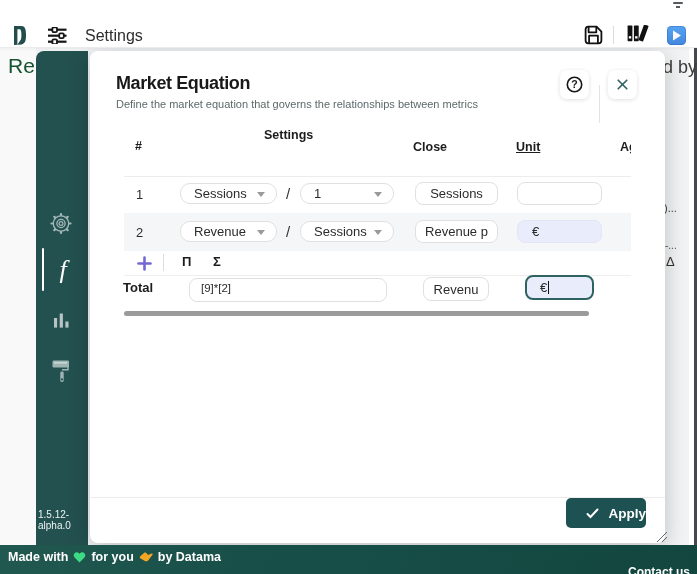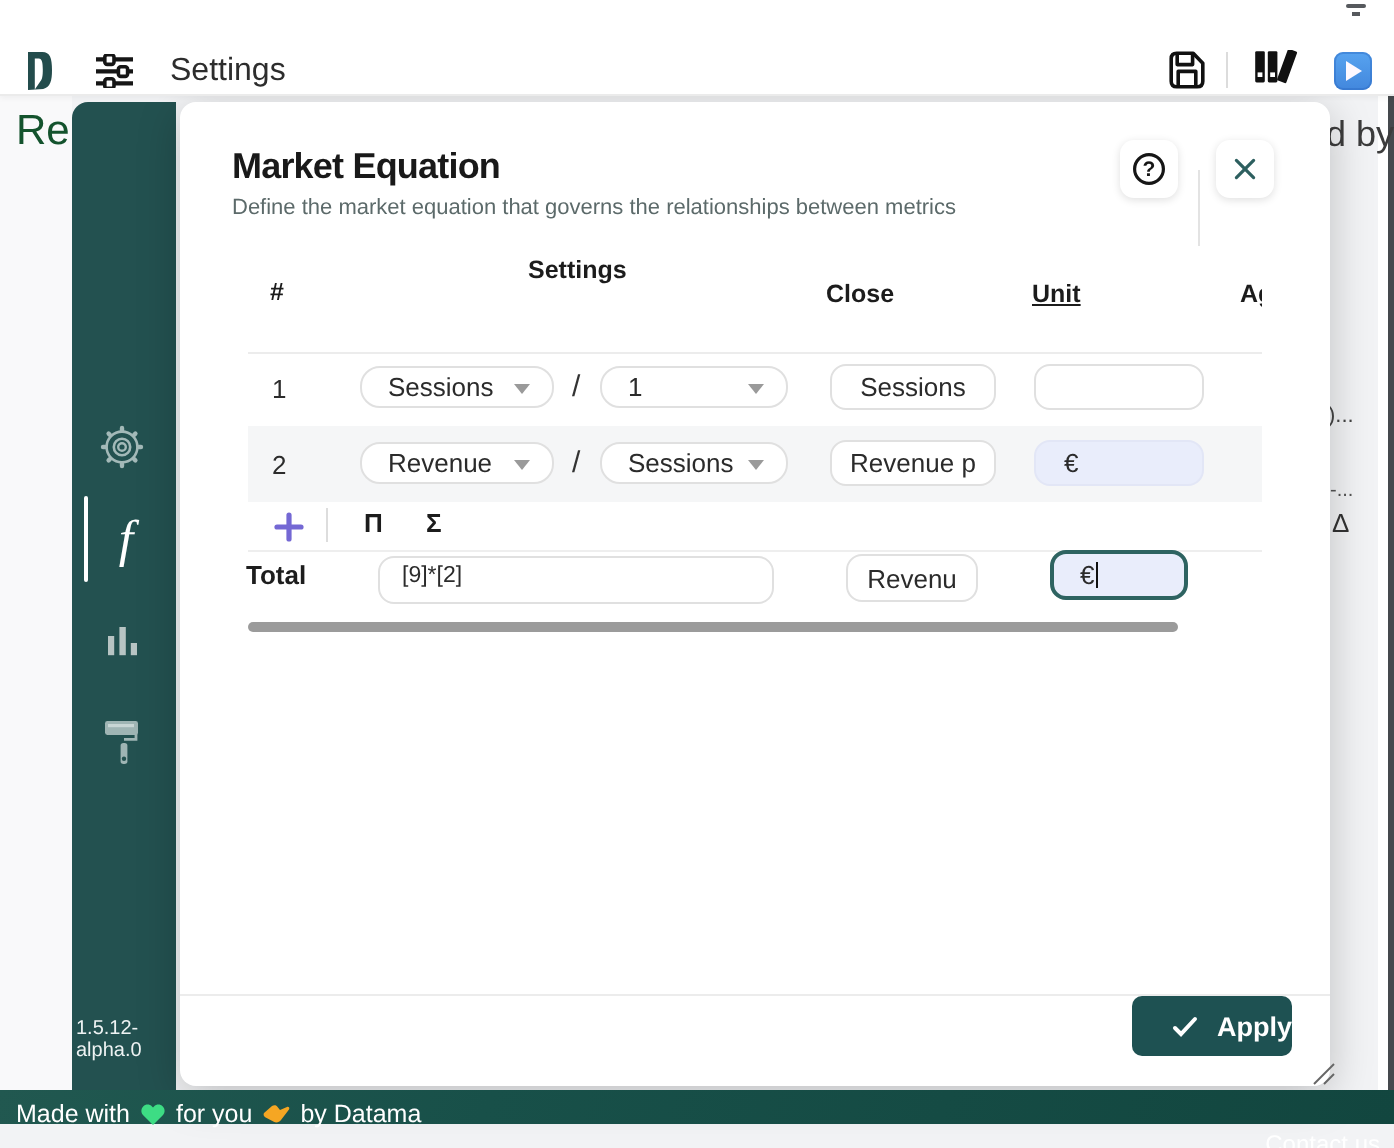--- a/index.html
+++ b/index.html
@@ -25,21 +25,21 @@
   #scroll-strip { left:689px; top:48px; width:8px; height:497px; background:#fff; z-index:1; }
   #scroll-dark { left:694px; top:48px; width:2.5px; height:497px; background:#45494d; z-index:1; }
 
   
   #sidebar { left:36px; top:51px; width:52px; height:494px; background:#235150; border-top-left-radius:8px; z-index:2; }
   #sb-indicator { left:6px; top:197px; width:2px; height:43px; background:#fff; border-radius:1px; position:absolute; }
   .sb-icon { position:absolute; left:0; width:52px; text-align:center; }
   #sb-version { position:absolute; left:2px; top:459px; font-size:10px; line-height:10.5px; color:#eef3f3; }
 
   
-  #bottombar { left:0; top:545px; width:697px; height:17px; background:linear-gradient(110deg,#215850 0%, #185049 35%, #12463f 100%); z-index:6; color:#fff; }
+  #bottombar { left:0; top:545px; width:697px; height:29px; background:linear-gradient(110deg,#215850 0%, #185049 35%, #12463f 100%); z-index:6; color:#fff;font-weight:bold; }
   #made { position:absolute; left:8px; top:5px; font-size:12.5px; display:flex; align-items:center; gap:5px; }
   #contact { position:absolute; right:7px; top:20px; font-size:12px; }
 
   
   #modal { left:90px; top:51px; width:575px; height:492px; background:#fff; border-radius:8px;
            box-shadow:0 5px 22px rgba(0,0,0,.22); z-index:3; }
   #m-title { left:26px; top:22px; font-size:18px; font-weight:bold; color:#191919; letter-spacing:-0.4px; }
   #m-sub { left:26px; top:47px; font-size:11px; color:#5c6a6a; }
   .hdr-btn { position:absolute; top:19px; width:29px; height:29px; background:#fff; border-radius:7px;
              box-shadow:0 1px 4px rgba(0,0,0,.13); display:flex; align-items:center; justify-content:center; }

